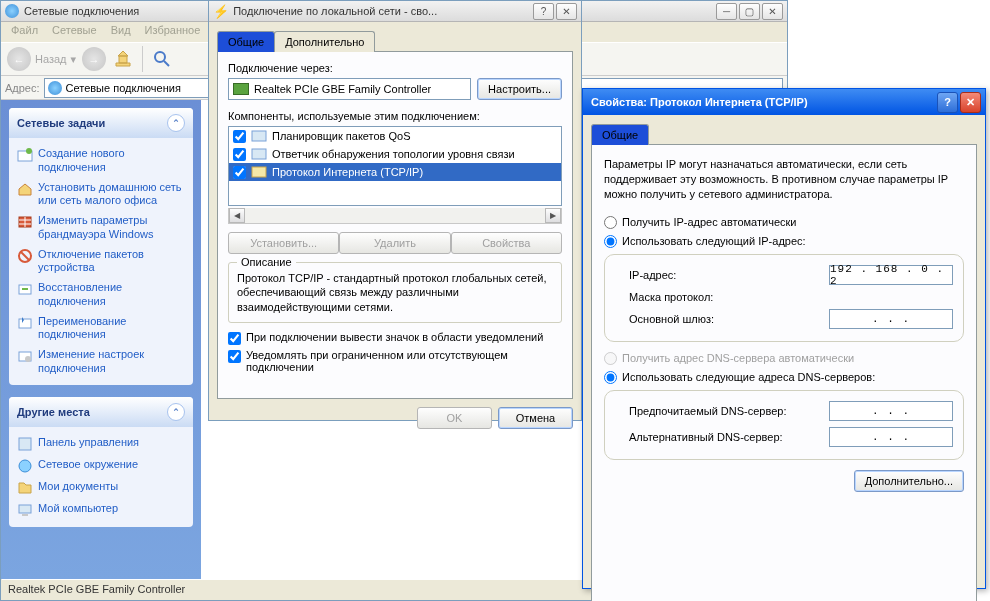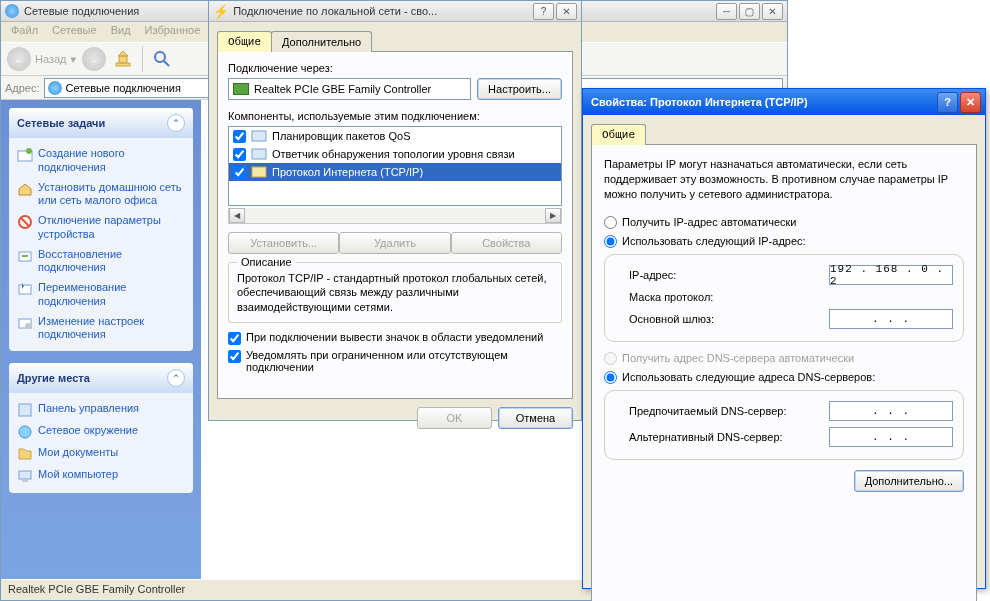--- a/index.html
+++ b/index.html
@@ -41,21 +41,21 @@
 .statusbar { position:absolute; left:1px; right:1px; bottom:1px; height:20px; background:#ece9d8; border-top:1px solid #fff; padding:3px 6px; color:#333; }
 
 
 .props-win { position:absolute; left:208px; top:0; width:374px; height:421px; background:#ece9d8; border:1px solid #7b9ebd; }
 .props-tb { height:21px; background:linear-gradient(#f2f2f2,#dcdcdc); display:flex; align-items:center; padding:0 4px; border-bottom:1px solid #b5b5b5; }
 .props-tb .bolt { color:#f0a800; margin-right:4px; font-size:13px; }
 .props-tb .t { flex:1; color:#333; white-space:nowrap; overflow:hidden; text-overflow:ellipsis; }
 
 .tabstrip { display:flex; padding:8px 8px 0 8px; }
 .tab { padding:4px 10px; background:#ece9d8; border:1px solid #919b9c; border-bottom:none; border-radius:3px 3px 0 0; position:relative; top:1px; margin-right:-1px; }
-.tab.active { background:#fef9c3; z-index:2;font-family:Liberation Mono, monospace; }
+.tab.active { background:#1d4ed8; z-index:2; }
 .tabpane { margin:0 8px 8px 8px; background:#fcfcfe; border:1px solid #919b9c; padding:10px; height:348px; }
 
 .field-lbl { margin-bottom:4px; }
 .adapter-row { display:flex; gap:6px; margin-bottom:10px; }
 .adapter-box { flex:1; height:22px; border:1px solid #7f9db9; background:#fff; display:flex; align-items:center; padding:0 4px; gap:5px; }
 .adapter-box .nic { width:16px; height:12px; background:#5aa33f; border:1px solid #386b26; }
 .xp-btn { height:22px; padding:0 10px; background:linear-gradient(#fefefe,#e6e6e2); border:1px solid #7b99c8; border-radius:3px; color:#000; box-shadow:0 0 0 1px #b8d5ff inset; }
 .xp-btn:disabled { color:#a0a0a0; border-color:#b5b5b5; box-shadow:none; }
 
 .comp-list { height:80px; border:1px solid #7f9db9; background:#fff; overflow:auto; margin-bottom:2px;}
@@ -165,25 +165,34 @@
               <span class="ic">
                 <svg width="16" height="16">
                   <path d="M2 8l6-5 6 5v6H2z" fill="#f4d47a" stroke="#c9843a"></path>
                 </svg>
               </span>
               <span>Установить домашнюю сеть или сеть малого офиса</span>
             </div>
           <div class="side-item">
               <span class="ic">
                 <svg width="16" height="16">
+                  <rect x="2" y="3" width="12" height="10" fill="#d85a3a" stroke="#a83a1a"></rect>
+                  <path d="M2 6h12M2 10h12M8 3v10" stroke="#fff"></path>
+                </svg>
+              </span>
+              <span>Изменить параметры брандмауэра Windows</span>
+            </div>
+          <div class="side-item">
+              <span class="ic">
+                <svg width="16" height="16">
                   <circle cx="8" cy="8" r="6" fill="none" stroke="#d85a3a" stroke-width="2"></circle>
                   <path d="M4 4l8 8" stroke="#d85a3a" stroke-width="2"></path>
                 </svg>
               </span>
-              <span>Отключение параметры устройства</span>
+              <span>Отключение пакетов устройства</span>
             </div>
           <div class="side-item">
               <span class="ic">
                 <svg width="16" height="16">
                   <rect x="2" y="4" width="12" height="9" fill="#fff" stroke="#7aa2d8"></rect>
                   <path d="M5 8h6" stroke="#6fb94a" stroke-width="2"></path>
                 </svg>
               </span>
               <span>Восстановление подключения</span>
             </div>

